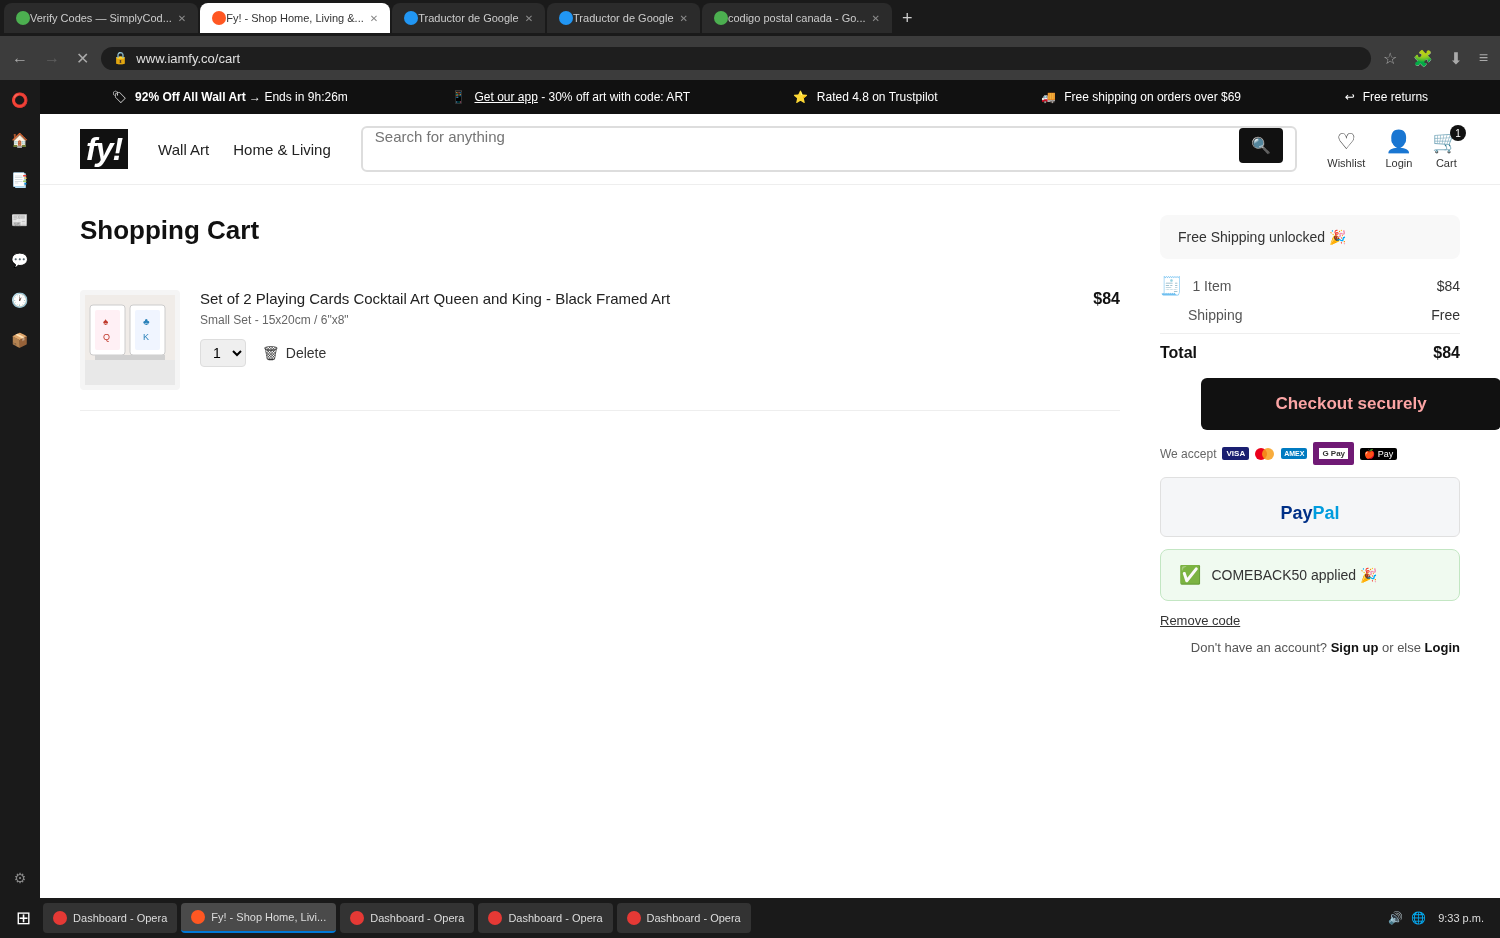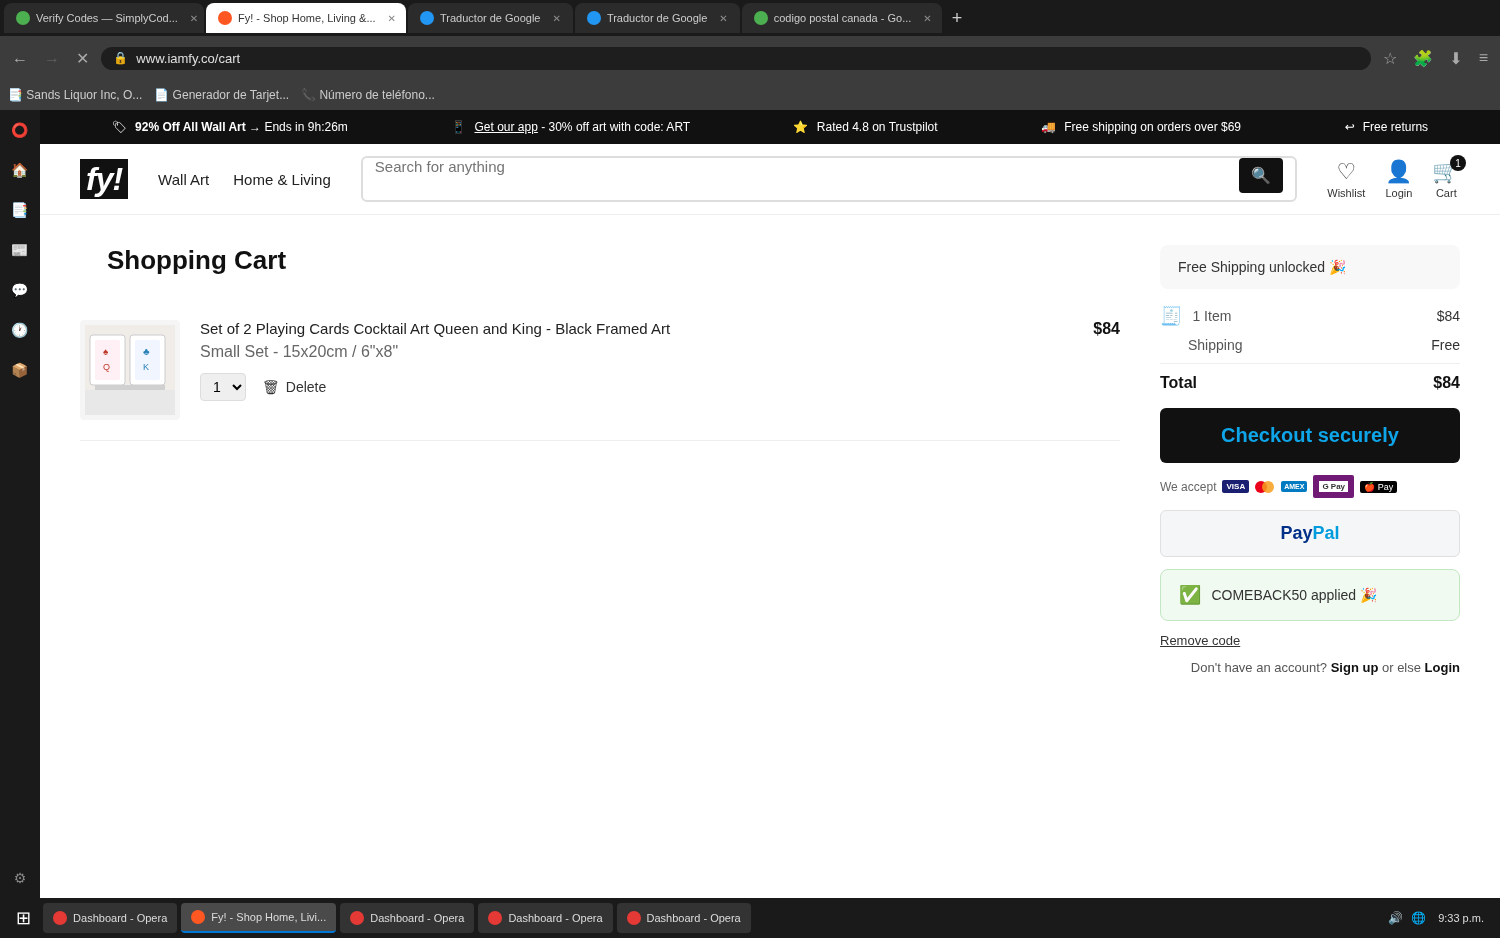--- a/index.html
+++ b/index.html
@@ -1,21 +1,21 @@
 <!DOCTYPE html>
 <html><head>
   <meta charset="utf-8">
   <style>
     * { margin: 0; padding: 0; box-sizing: border-box; }
     body { font-family: Arial, sans-serif; background: #fff; width: 1500px; height: 938px; overflow: hidden; display: flex; flex-direction: column; }
 
     
     .browser-chrome { background: #2b2b2b; flex-shrink: 0; }
     .tab-bar { display: flex; align-items: center; height: 36px; background: #1a1a1a; padding: 0 4px; gap: 2px; }
-    .browser-tab { display: flex; align-items: center; height: 30px; padding: 1px 12px; border-radius: 8px 8px 0 0; font-size: 12px; color: #ccc; gap: 6px; max-width: 200px; overflow: hidden; white-space: nowrap; cursor: pointer; position: relative; }
+    .browser-tab { display: flex; align-items: center; height: 30px; padding: 1px 12px; border-radius: 8px 8px 0 0; font-size: 12px; color: #ccc; max-width: 200px; overflow: hidden; white-space: nowrap; cursor: pointer; position: relative; }
     .browser-tab.active { background: #fff; color: #333; }
     .browser-tab:not(.active) { background: #2b2b2b; }
     .tab-favicon { width: 14px; height: 14px; border-radius: 50%; flex-shrink: 0; }
     .tab-close { margin-left: auto; font-size: 10px; opacity: 0.6; padding-left: 6px; }
     .tab-new { background: none; border: none; color: #ccc; font-size: 18px; cursor: pointer; padding: 0 8px; }
     .browser-controls { display: flex; align-items: center; height: 44px; padding: 0 8px; gap: 8px; background: #3c3c3c; }
     .nav-btn { background: none; border: none; color: #aaa; font-size: 16px; cursor: pointer; padding: 4px; }
     .nav-btn:disabled { opacity: 0.3; }
     .address-bar { flex: 1; display: flex; align-items: center; background: #1e1e1e; border-radius: 20px; padding: 4px 12px; gap: 8px; }
     .address-text { color: #e0e0e0; font-size: 13px; flex: 1; }
@@ -46,50 +46,50 @@
     .search-input { flex: 1; border: none; outline: none; font-size: 15px; color: #999; }
     .search-btn { background: #111; color: #fff; border: none; border-radius: 4px; padding: 8px 12px; cursor: pointer; font-size: 16px; }
     .header-actions { display: flex; align-items: center; gap: 20px; }
     .header-action { display: flex; flex-direction: column; align-items: center; gap: 2px; cursor: pointer; position: relative; }
     .header-action-icon { font-size: 22px; color: #333; }
     .header-action-label { font-size: 11px; color: #333; }
     .cart-badge { position: absolute; top: -4px; right: -6px; background: #111; color: #fff; border-radius: 50%; width: 16px; height: 16px; font-size: 10px; display: flex; align-items: center; justify-content: center; }
 
     
     .page-body { padding: 30px 40px; display: flex; gap: 40px; flex: 1; }
-    .page-title { font-size: 26px; font-weight: 700; color: #111; margin-bottom: 24px; margin-left: 27px; }
+    .page-title { font-size: 26px; font-weight: 700; color: #111; margin-bottom: 24px; }
 
     
     .cart-section { flex: 1; }
     .cart-item { display: flex; align-items: flex-start; gap: 20px; padding: 20px 0; border-bottom: 1px solid #eee; }
     .cart-item-image { width: 100px; height: 100px; background: #f5f5f5; border-radius: 4px; overflow: hidden; display: flex; align-items: center; justify-content: center; flex-shrink: 0; }
     .cart-item-details { flex: 1; }
     .cart-item-name { font-size: 15px; color: #222; font-weight: 500; margin-bottom: 6px; }
-    .cart-item-variant { font-size: 16px; color: #666; margin-bottom: 12px; }
+    .cart-item-variant { font-size: 12px; color: #666; margin-bottom: 12px; }
     .cart-item-controls { display: flex; align-items: center; gap: 16px; }
     .qty-select { border: 1px solid #ddd; border-radius: 4px; padding: 4px 8px; font-size: 14px; cursor: pointer; }
     .delete-btn { display: flex; align-items: center; gap: 6px; color: #333; font-size: 14px; cursor: pointer; background: none; border: none; }
     .cart-item-price { font-size: 16px; font-weight: 600; color: #111; margin-left: auto; }
 
     
     .order-summary { width: 300px; flex-shrink: 0; }
     .free-shipping-banner { background: #f8f8f8; border-radius: 8px; padding: 14px 18px; margin-bottom: 16px; font-size: 14px; font-weight: 500; color: #333; display: flex; align-items: center; gap: 8px; }
     .summary-box { border: none; }
     .summary-row { display: flex; align-items: center; gap: 10px; margin-bottom: 10px; }
     .summary-icon { color: #666; font-size: 18px; }
     .summary-label { flex: 1; font-size: 14px; color: #555; }
     .summary-value { font-size: 14px; color: #333; font-weight: 500; }
     .summary-divider { border: none; border-top: 1px solid #eee; margin: 10px 0; }
     .summary-total-row { display: flex; margin-bottom: 16px; }
     .summary-total-label { flex: 1; font-size: 16px; font-weight: 700; color: #111; }
     .summary-total-value { font-size: 16px; font-weight: 700; color: #111; }
-    .checkout-btn { width: 100%; background: #111; color: #0ea5e9; border: none; border-radius: 6px; padding: 16px; font-size: 20px; font-weight: 600; cursor: pointer; margin-bottom: 12px; }
+    .checkout-btn { width: 100%; background: #111; color: #fca5a5; border: none; border-radius: 6px; padding: 16px; font-size: 17px; font-weight: 600; cursor: pointer; margin-bottom: 12px; margin-left: 41px; }
     .payment-row { display: flex; align-items: center; gap: 6px; margin-bottom: 12px; font-size: 12px; color: #666; }
     .paypal-btn { width: 100%; background: #f5f6f8; border: 1px solid #e0e0e0; border-radius: 6px; padding: 12px; display: flex; align-items: center; justify-content: center; cursor: pointer; margin-bottom: 12px; }
-    .paypal-logo { font-size: 18px; font-weight: 700; color: #003087; }
+    .paypal-logo { font-size: 18px; font-weight: 700; color: #003087; margin-top: 13px; }
     .paypal-logo span { color: #009cde; }
     .coupon-box { background: #f0faf0; border: 1px solid #c3e6c3; border-radius: 8px; padding: 14px 18px; margin-bottom: 12px; display: flex; align-items: center; gap: 10px; }
     .coupon-check { color: #4caf50; font-size: 18px; }
     .coupon-text { font-size: 14px; color: #333; font-weight: 500; flex: 1; }
     .remove-code { font-size: 13px; color: #333; cursor: pointer; text-decoration: underline; display: block; margin-bottom: 12px; }
     .account-text { font-size: 13px; color: #555; text-align: right; }
     .account-link { color: #111; font-weight: 600; text-decoration: none; }
 
     
     .taskbar { height: 40px; background: #1a1a1a; display: flex; align-items: center; padding: 0 8px; gap: 4px; flex-shrink: 0; }
@@ -152,25 +152,20 @@
     <div class="address-bar">
       <span class="lock-icon">🔒</span>
       <span class="address-text">www.iamfy.co/cart</span>
     </div>
     <button class="nav-btn">☆</button>
     <button class="nav-btn">🧩</button>
     <button class="nav-btn">⬇</button>
     <button class="nav-btn">≡</button>
   </div>
 
-  <div class="bookmarks-bar">
-    <span class="bookmark-item">📑 Sands Liquor Inc, O...</span>
-    <span class="bookmark-item">📄 Generador de Tarjet...</span>
-    <span class="bookmark-item">📞 Número de teléfono...</span>
-  </div>
 </div>
 
 <div class="main-wrapper">
 
   <div class="browser-sidebar-left">
     <span class="sidebar-icon-left">⭕</span>
     <span class="sidebar-icon-left">🏠</span>
     <span class="sidebar-icon-left">📑</span>
     <span class="sidebar-icon-left">📰</span>
     <span class="sidebar-icon-left">💬</span>

